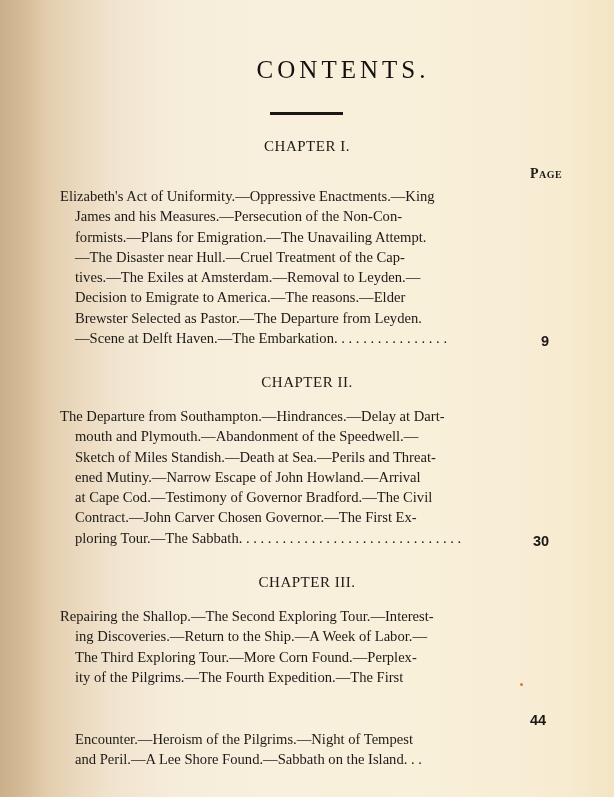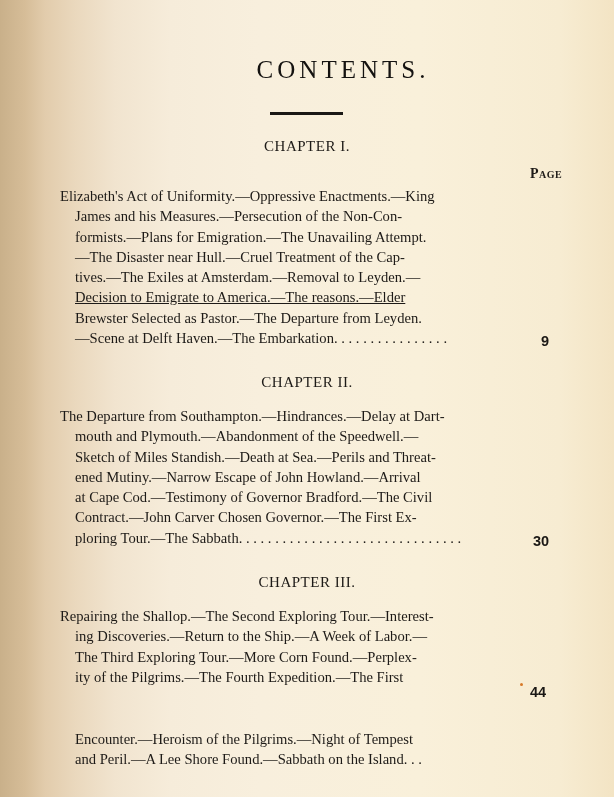--- a/index.html
+++ b/index.html
@@ -55,21 +55,21 @@
   <div class="rule"></div>
 
   <div class="chapter-heading" style="top:138px;">CHAPTER I.</div>
   <div class="page-label">Page</div>
   <div class="entry" style="top:186px;">
     <span class="line">Elizabeth's Act of Uniformity.—Oppressive Enactments.—King</span>
     <span class="line" style="padding-left:15px;">James and his Measures.—Persecution of the Non-Con-</span>
     <span class="line" style="padding-left:15px;">formists.—Plans for Emigration.—The Unavailing Attempt.</span>
     <span class="line" style="padding-left:15px;">—The Disaster near Hull.—Cruel Treatment of the Cap-</span>
     <span class="line" style="padding-left:15px;">tives.—The Exiles at Amsterdam.—Removal to Leyden.—</span>
-    <span class="line" style="padding-left:15px;text-decoration:underline;">Decision to Emigrate to America.—The reasons.—Elder</span>
+    <span class="line" style="padding-left:15px;">Decision to Emigrate to America.—The reasons.—Elder</span>
     <span class="line" style="padding-left:15px;">Brewster Selected as Pastor.—The Departure from Leyden.</span>
     <span class="line" style="padding-left:15px;">—Scene at Delft Haven.—The Embarkation. . . . . . . . . . . . . . . .</span>
   </div>
   <div class="pagenum" style="top:333px; left:541px;">9</div>
 
   <div class="chapter-heading" style="top:374px;">CHAPTER II.</div>
   <div class="entry" style="top:406px;">
     <span class="line">The Departure from Southampton.—Hindrances.—Delay at Dart-</span>
     <span class="line" style="padding-left:15px;">mouth and Plymouth.—Abandonment of the Speedwell.—</span>
     <span class="line" style="padding-left:15px;">Sketch of Miles Standish.—Death at Sea.—Perils and Threat-</span>
@@ -82,16 +82,16 @@
 
   <div class="chapter-heading" style="top:574px;">CHAPTER III.</div>
   <div class="entry" style="top:606px;">
     <span class="line">Repairing the Shallop.—The Second Exploring Tour.—Interest-</span>
     <span class="line" style="padding-left:15px;">ing Discoveries.—Return to the Ship.—A Week of Labor.—</span>
     <span class="line" style="padding-left:15px;">The Third Exploring Tour.—More Corn Found.—Perplex-</span>
     <span class="line" style="padding-left:15px;">ity of the Pilgrims.—The Fourth Expedition.—The First</span>
     <span class="line" style="padding-left:15px;margin-top:42px;">Encounter.—Heroism of the Pilgrims.—Night of Tempest</span>
     <span class="line" style="padding-left:15px;">and Peril.—A Lee Shore Found.—Sabbath on the Island. . .</span>
   </div>
-  <div class="pagenum" style="top:684px; left:530px;">44</div>
+  <div class="pagenum" style="top:712px; left:530px;">44</div>
 
   <div class="speck" style="top:683px; left:520px;"></div>
 </div>
 
 </body></html>

